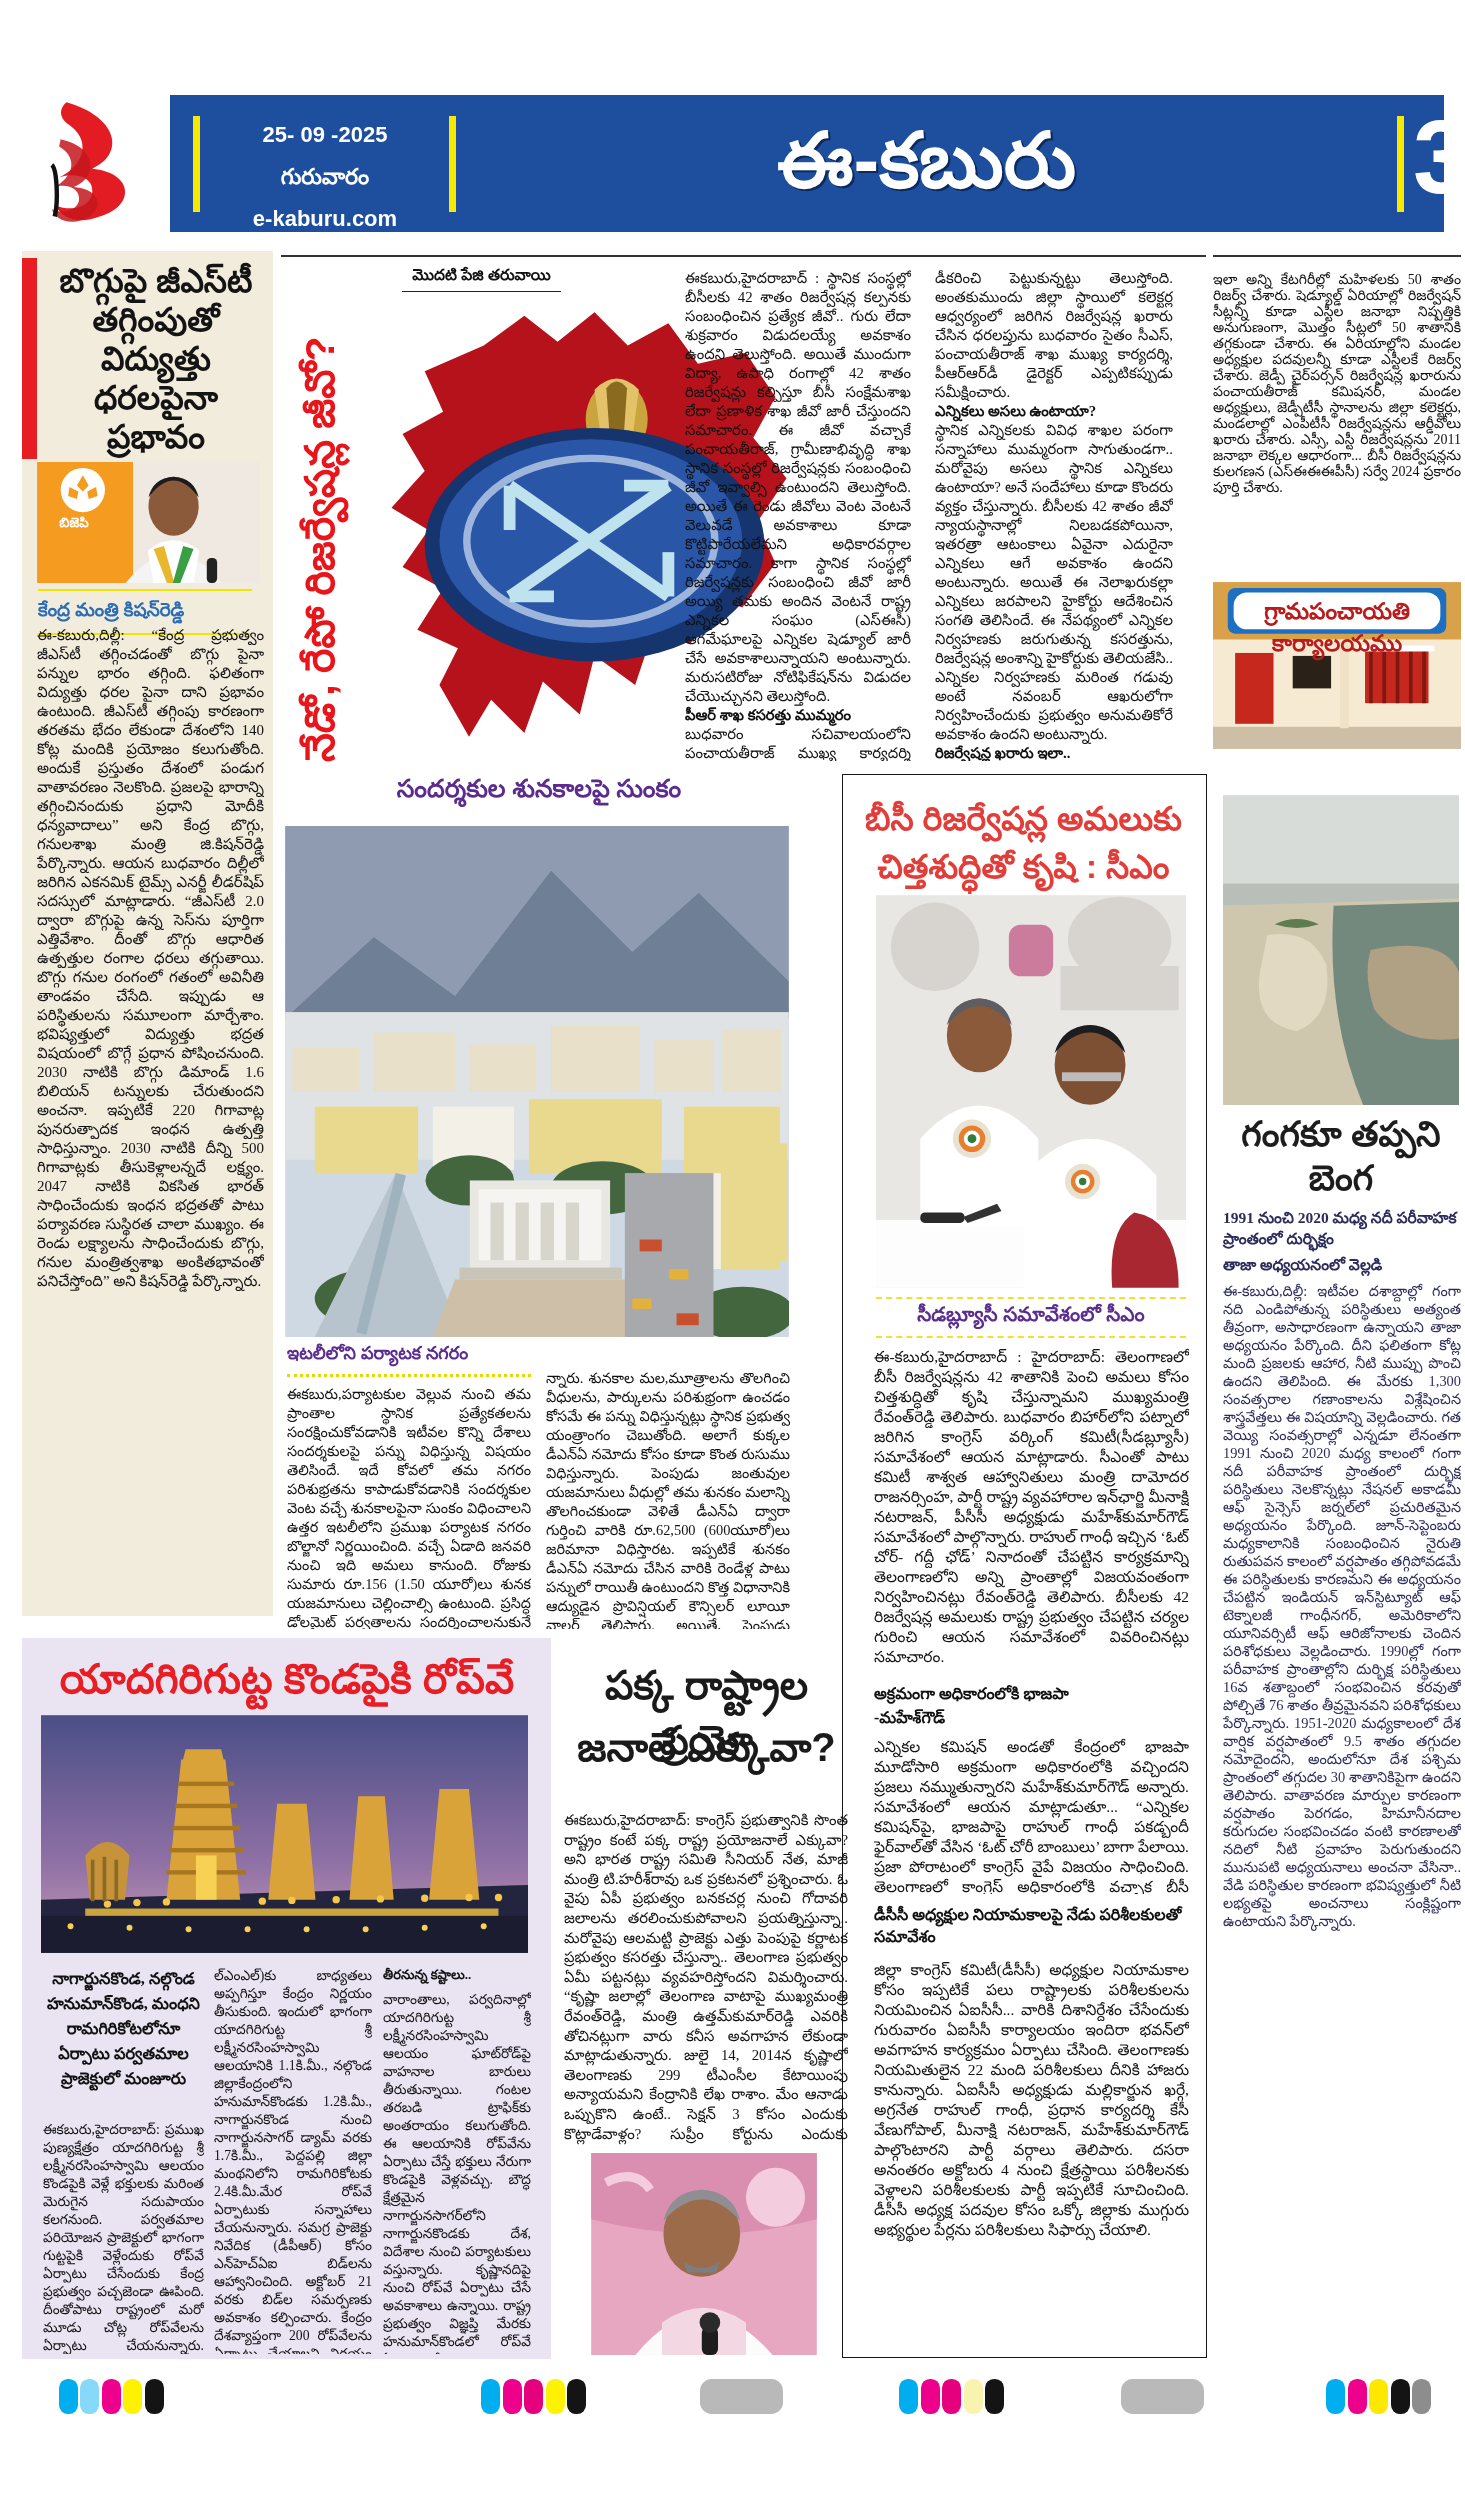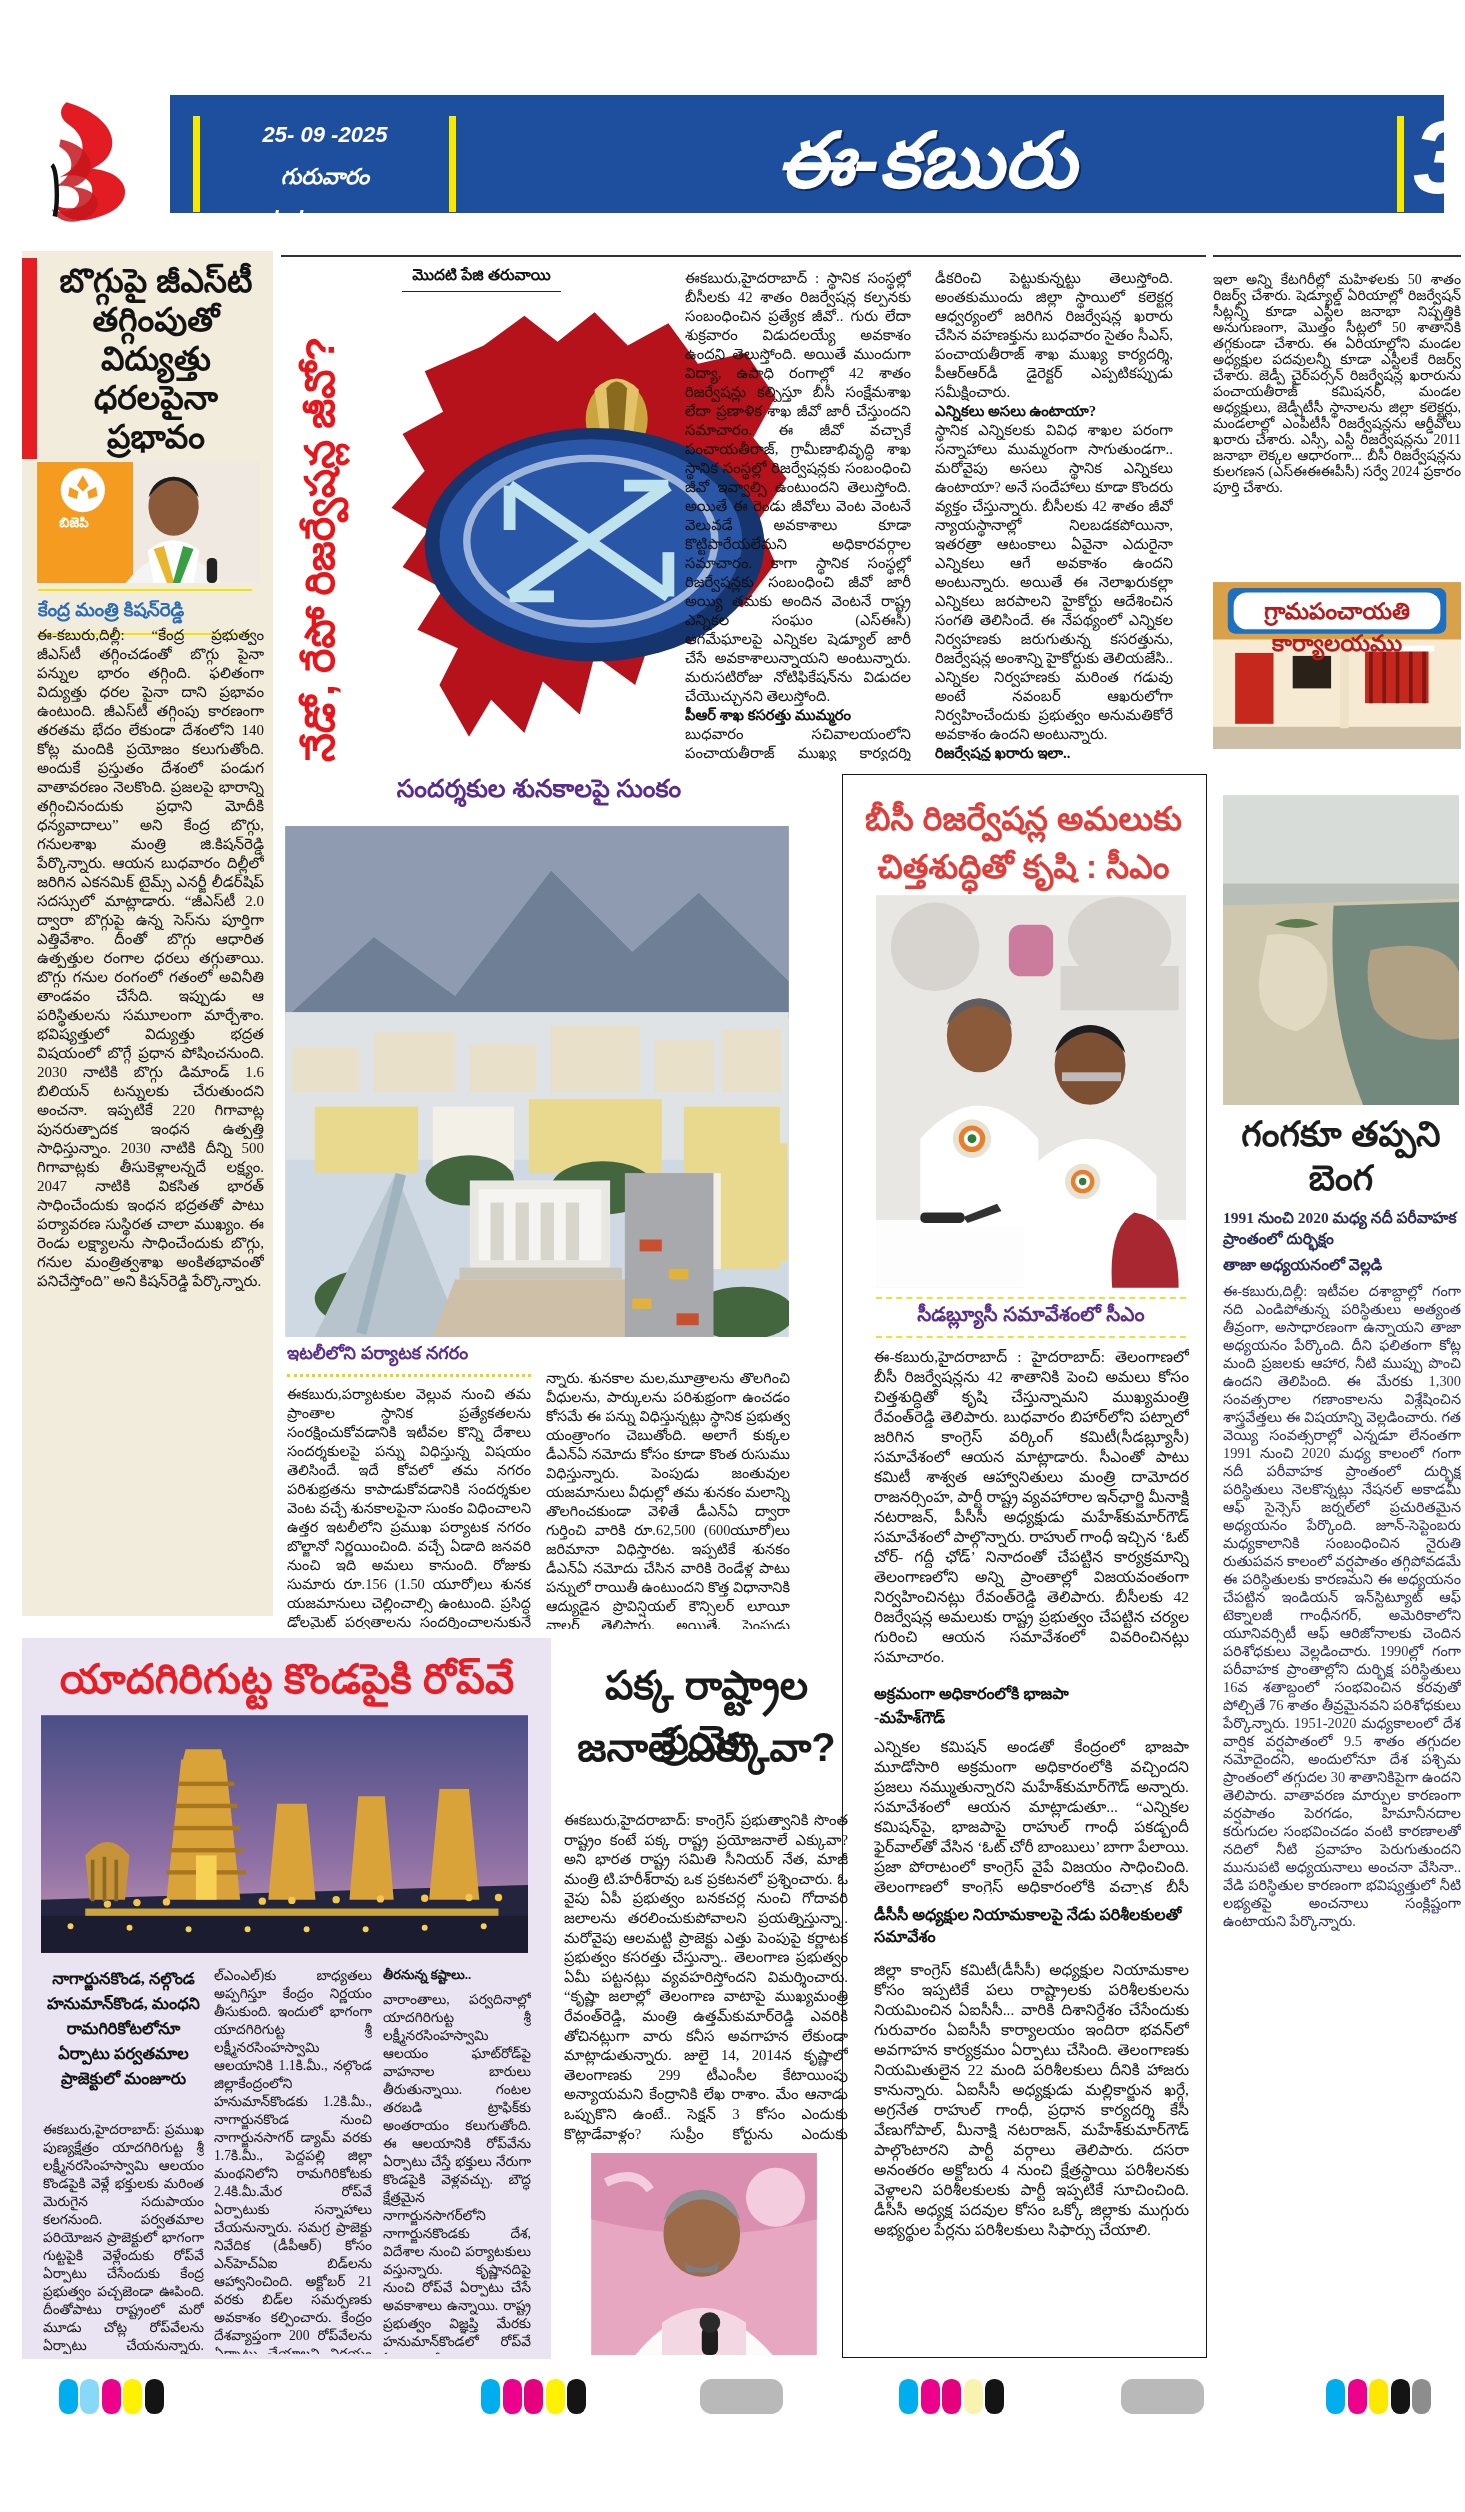--- a/index.html
+++ b/index.html
@@ -29,21 +29,21 @@
   .box{border:1.5px solid #161616;background:#fff;}
   .pill{position:absolute;top:0;width:19px;height:35px;border-radius:8.9px;}
   .graybar{position:absolute;top:0;width:83px;height:35px;border-radius:11.8px;background:#b9b9b9;}
   svg{display:block;}
 </style>
 </head>
 <body>
 
 <div id="page">
 
-  <div class="abs hdr" style="left:22px;top:95px;width:1422px;height:118px;font-style:italic;">
+  <div class="abs hdr" style="left:22px;top:95px;width:1422px;height:137px;">
     <div class="abs" style="left:0;top:0;width:148px;height:137px;background:#fff;">
       <svg width="148" height="137" viewBox="0 0 200 186">
         <path d="M60,10 C130,30 140,80 95,100 C150,105 155,150 105,165 C80,175 55,170 45,150 C70,160 95,150 95,130 C95,110 70,105 50,112 C85,95 95,60 60,38 C50,30 50,18 60,10 Z" fill="#e31c23"></path>
         <path d="M52,60 C100,70 105,110 70,125 C110,128 112,160 80,170 C60,176 45,168 40,155 C58,163 78,155 77,140 C76,124 56,120 42,126 C70,112 76,85 50,70 Z" fill="#c4161c" opacity="0.85"></path>
         <path d="M40,95 a8,40 0 0 1 4,70" fill="none" stroke="#111" stroke-width="6"></path>
       </svg>
     </div>
     <div class="abs ybar" style="left:171px;top:20.7px;height:96px;"></div>
     <div class="abs hdr-date" style="left:185px;top:19px;width:236px;height:103px;font-size:22px;">
       <div>25- 09 -2025</div>
@@ -107,21 +107,21 @@
     </svg>
   </div>
 
   <div class="abs just body-txt" style="left:685px;top:269px;width:226px;height:492px;font-size:14.8px;line-height:19px;">
     <span>ఈకబురు,హైదరాబాద్ : స్థానిక సంస్థల్లో బీసీలకు 42 శాతం రిజర్వేషన్ల కల్పనకు సంబంధించిన ప్రత్యేక జీవో.. గురు లేదా శుక్రవారం విడుదలయ్యే అవకాశం ఉందని తెలుస్తోంది. అయితే ముందుగా విద్యా, ఉపాధి రంగాల్లో 42 శాతం రిజర్వేషన్లు కల్పిస్తూ బీసీ సంక్షేమశాఖ లేదా ప్రణాళిక శాఖ జీవో జారీ చేస్తుందని సమాచారం. ఈ జీవో వచ్చాకే పంచాయతీరాజ్, గ్రామీణాభివృద్ధి శాఖ స్థానిక సంస్థల్లో రిజర్వేషన్లకు సంబంధించి జీవో ఇవ్వాల్సి ఉంటుందని తెలుస్తోంది. అయితే ఈ రెండు జీవోలు వెంట వెంటనే వెలువడే అవకాశాలు కూడా కొట్టిపారేయలేమని అధికారవర్గాల సమాచారం. కాగా స్థానిక సంస్థల్లో రిజర్వేషన్లకు సంబంధించి జీవో జారీ అయ్యి తమకు అందిన వెంటనే రాష్ట్ర ఎన్నికల సంఘం (ఎస్ఈసీ) ఆగమేఘాలపై ఎన్నికల షెడ్యూల్ జారీ చేసే అవకాశాలున్నాయని అంటున్నారు. మరుసటిరోజు నోటిఫికేషన్‌ను విడుదల చేయొచ్చునని తెలుస్తోంది.</span>
     <div class="bold">పీఆర్ శాఖ కసరత్తు ముమ్మరం</div>
     <span>బుధవారం సచివాలయంలోని పంచాయతీరాజ్ ముఖ్య కార్యదర్శి కార్యాలయంలో.. పీఆర్ఆర్‌డీ డైరెక్టర్, ఇతర అధికారులు ఇప్పటికే ఖరారైన రిజర్వేషన్లకు అనుగుణంగా జీవో జారీకి కసరత్తు నిర్వహించినట్టు తెలిసింది. బుధవారంలోగా రిజర్వేషన్ల ఖరారు సమాచారాన్ని అందించాలంటూ కలెక్టర్లను పంచాయతీరాజ్ శాఖ ఆదేశించిన సంగతి తెలిసిందే. కాగా ఈ మేరకు అందిన సమాచారాన్ని అధికారులు క్రో</span>
   </div>
 
   <div class="abs just body-txt" style="left:935px;top:269px;width:238px;height:492px;font-size:14.8px;line-height:19px;">
-    <span>డీకరించి పెట్టుకున్నట్టు తెలుస్తోంది. అంతకుముందు జిల్లా స్థాయిలో కలెక్టర్ల ఆధ్వర్యంలో జరిగిన రిజర్వేషన్ల ఖరారు చేసిన వహణక్తును బుధవారం సైతం సీఎస్, పంచాయతీరాజ్ శాఖ ముఖ్య కార్యదర్శి, పీఆర్ఆర్‌డీ డైరెక్టర్ ఎప్పటికప్పుడు సమీక్షించారు.</span>
+    <span>డీకరించి పెట్టుకున్నట్టు తెలుస్తోంది. అంతకుముందు జిల్లా స్థాయిలో కలెక్టర్ల ఆధ్వర్యంలో జరిగిన రిజర్వేషన్ల ఖరారు చేసిన ధరలప్తును బుధవారం సైతం సీఎస్, పంచాయతీరాజ్ శాఖ ముఖ్య కార్యదర్శి, పీఆర్ఆర్‌డీ డైరెక్టర్ ఎప్పటికప్పుడు సమీక్షించారు.</span>
     <div class="bold">ఎన్నికలు అసలు ఉంటాయా?</div>
     <span>స్థానిక ఎన్నికలకు వివిధ శాఖల పరంగా సన్నాహాలు ముమ్మరంగా సాగుతుండగా.. మరోవైపు అసలు స్థానిక ఎన్నికలు ఉంటాయా? అనే సందేహాలు కూడా కొందరు వ్యక్తం చేస్తున్నారు. బీసీలకు 42 శాతం జీవో న్యాయస్థానాల్లో నిలబడకపోయినా, ఇతరత్రా ఆటంకాలు ఏవైనా ఎదురైనా ఎన్నికలు ఆగే అవకాశం ఉందని అంటున్నారు. అయితే ఈ నెలాఖరుకల్లా ఎన్నికలు జరపాలని హైకోర్టు ఆదేశించిన సంగతి తెలిసిందే. ఈ నేపథ్యంలో ఎన్నికల నిర్వహణకు జరుగుతున్న కసరత్తును, రిజర్వేషన్ల అంశాన్ని హైకోర్టుకు తెలియజేసి.. ఎన్నికల నిర్వహణకు మరింత గడువు అంటే నవంబర్ ఆఖరులోగా నిర్వహించేందుకు ప్రభుత్వం అనుమతికోరే అవకాశం ఉందని అంటున్నారు.</span>
     <div class="bold">రిజర్వేషన్ల ఖరారు ఇలా..</div>
     <span>నూతన పీఆర్ చట్టానికి అసెంబ్లీ ఆమోదించిన సవరణలకు అనుగుణంగా డెడికేటెడ్ కమిషన్ సిఫార్సుల ప్రకారం వార్డు సభ్యులు, సర్పంచ్‌లు, ఎంపీటీసీలు, ఎంపీపీ అధ్యక్షులు, జెడ్పీటీసీలు, జెడ్పీ చైర్మన్ పదవులకు రిజర్వేషన్లను ఖరారు చేసిన విషయం తెలిసిందే. ఎస్టీ, ఎస్సీ, బీసీలు</span>
   </div>
 
   <div class="abs just body-txt" style="left:1213px;top:272px;width:248px;height:300px;font-size:14px;line-height:16px;">ఇలా అన్ని కేటగిరీల్లో మహిళలకు 50 శాతం రిజర్వ్ చేశారు. షెడ్యూల్డ్ ఏరియాల్లో రిజర్వేషన్ సీట్లన్నీ కూడా ఎస్టీల జనాభా నిష్పత్తికి అనుగుణంగా, మొత్తం సీట్లలో 50 శాతానికి తగ్గకుండా చేశారు. ఈ ఏరియాల్లోని మండల అధ్యక్షుల పదవులన్నీ కూడా ఎస్టీలకే రిజర్వ్ చేశారు. జెడ్పీ చైర్‌పర్సన్ రిజర్వేషన్ల ఖరారును పంచాయతీరాజ్ కమిషనర్, మండల అధ్యక్షులు, జెడ్పీటీసీ స్థానాలను జిల్లా కలెక్టర్లు, మండలాల్లో ఎంపీటీసీ రిజర్వేషన్లను ఆర్డీవోలు ఖరారు చేశారు. ఎస్సీ, ఎస్టీ రిజర్వేషన్లను 2011 జనాభా లెక్కల ఆధారంగా... బీసీ రిజర్వేషన్లను కులగణన (ఎస్ఈఈఈపీసీ) సర్వే 2024 ప్రకారం పూర్తి చేశారు.</div>
 
   <div class="abs" style="left:1213px;top:582px;width:248px;height:167px;overflow:hidden;">
     <svg width="248" height="167" viewBox="0 0 336 226">

